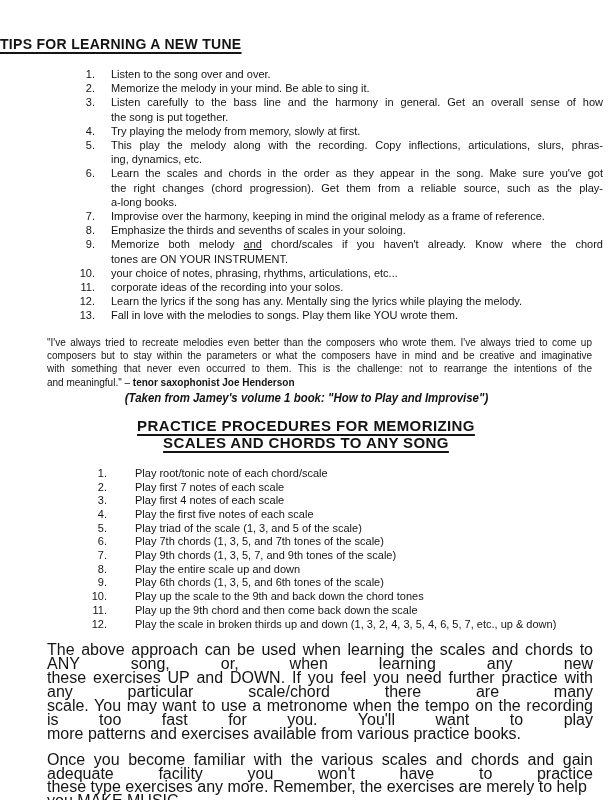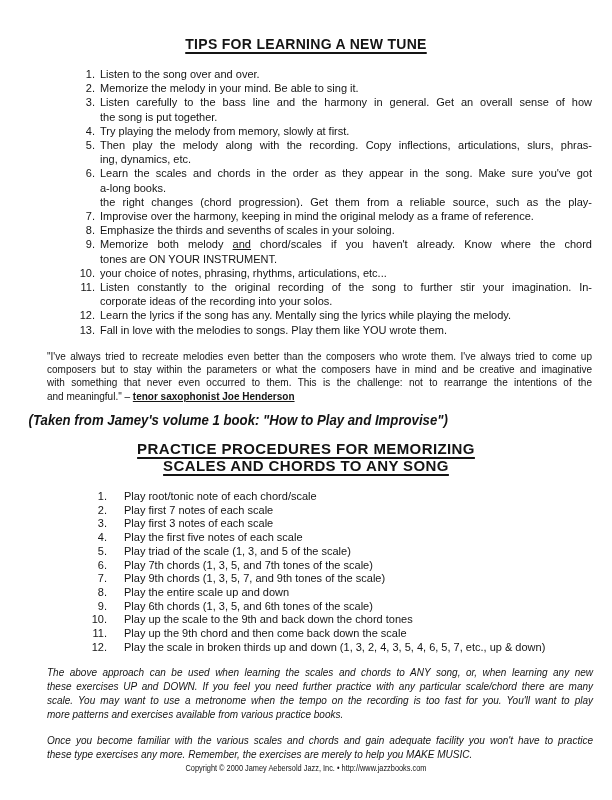--- a/index.html
+++ b/index.html
@@ -3,51 +3,51 @@
 <meta charset="utf-8">
 <style>
   html, body { margin:0; padding:0; background:#ffffff; }
   body { width:612px; height:800px; overflow:hidden; }
   .page {
     position:relative; width:612px; height:800px;
     font-family:"Liberation Sans", sans-serif; color:#141414;
     -webkit-font-smoothing:antialiased;
   }
   
-  .h1 { margin:36px 0 15px 0; text-align:center; font-size:14px; font-weight:bold; letter-spacing:.3px; }
+  .h1 { margin:36px 0 15px 0; font-size:14px; font-weight:bold; letter-spacing:.3px; }
   .h2 { margin:12px 0 4px 0; text-align:center; font-size:15px; font-weight:bold; letter-spacing:.4px; line-height:17px; }
   .h1 .hl, .h2 .hl { text-decoration:underline; text-decoration-thickness:1.5px; text-underline-offset:3px; }
   .h2 .hl { display:inline-block; }
   
   .list { margin:0; }
   .list1 { margin-left:76px; font-size:11px; }
   .list1 .tline { line-height:14.2px; }
   .list2 { margin:16px 0 0 88px; font-size:11px; }
   .list2 .tline { line-height:13.7px; white-space:nowrap; }
   .li { display:flex; align-items:flex-start; }
   .num { flex:0 0 19px; text-align:right; }
   .list1 .num { line-height:14.2px; }
   .list2 .num { line-height:13.7px; }
-  .txt { margin-left:5px; }
+  .txt { margin-left:16px; }
   .list1 .txt { width:492px; }
   .list2 .txt { width:505px;padding-left:12px; }
   
   .quote { margin:13px 0 0 47px; width:545px; font-size:10px; }
   .quote .tline { line-height:13.3px; }
-  .attribution { margin-top:8px; text-align:left; font-size:15px; font-weight:bold; font-style:italic; }
+  .attribution { margin-top:1px; text-align:center; font-size:13px; font-weight:bold; font-style:italic; }
   .attribution .sq { display:inline-block; transform:scaleX(.88); transform-origin:center; }
-  .closing { margin:12px 0 0 47px; width:546px; font-size:10px;font-style:italic; }
+  .closing { margin:12px 0 0 47px; width:546px; font-size:16px; }
   .closing .tline { line-height:13.9px; }
   .copyright { margin-top:1px; text-align:center; font-size:9px; font-weight:normal; }
   .copyright .sq { display:inline-block; transform:scaleX(.82); transform-origin:center; }
   
   .tline { display:block; }
   .j { text-align:justify; text-align-last:justify; }
   .u { text-decoration:underline; text-underline-offset:1px; }
-  .b { font-weight:bold;text-decoration:underline; }
+  .b { font-weight:bold; }
 </style>
 </head>
 <body>
 
 <div class="page">
 
   <h1 class="h1"><span class="hl">TIPS FOR LEARNING A NEW TUNE</span></h1>
 
   <div class="list list1" id="tips-list">
       <div class="li">
@@ -71,30 +71,30 @@
       </div>
       <div class="li">
         <span class="num">4.</span>
         <div class="txt">
           <div class="tline"><span>Try playing the melody from memory, slowly at first.</span></div>
         </div>
       </div>
       <div class="li">
         <span class="num">5.</span>
         <div class="txt">
-          <div class="tline j"><span>Then play the melody along with the recording. Copy inflections, articulations, slurs, phras-</span></div>
+          <div class="tline j"><span>This play the melody along with the recording. Copy inflections, articulations, slurs, phras-</span></div>
           <div class="tline"><span>ing, dynamics, etc.</span></div>
         </div>
       </div>
       <div class="li">
         <span class="num">6.</span>
         <div class="txt">
           <div class="tline j"><span>Learn the scales and chords in the order as they appear in the song. Make sure you've got</span></div>
+          <div class="tline j"><span>the right changes (chord progression). Get them from a reliable source, such as the play-</span></div>
           <div class="tline"><span>a-long books.</span></div>
-          <div class="tline j"><span>the right changes (chord progression). Get them from a reliable source, such as the play-</span></div>
         </div>
       </div>
       <div class="li">
         <span class="num">7.</span>
         <div class="txt">
           <div class="tline"><span>Improvise over the harmony, keeping in mind the original melody as a frame of reference.</span></div>
         </div>
       </div>
       <div class="li">
         <span class="num">8.</span>
@@ -111,21 +111,20 @@
       </div>
       <div class="li">
         <span class="num">10.</span>
         <div class="txt">
           <div class="tline"><span>your choice of notes, phrasing, rhythms, articulations, etc...</span></div>
         </div>
       </div>
       <div class="li">
         <span class="num">11.</span>
         <div class="txt">
-          <div class="tline j"><span>Listen constantly to the original recording of the song to further stir your imagination. In-</span></div>
           <div class="tline"><span>corporate ideas of the recording into your solos.</span></div>
         </div>
       </div>
       <div class="li">
         <span class="num">12.</span>
         <div class="txt">
           <div class="tline"><span>Learn the lyrics if the song has any. Mentally sing the lyrics while playing the melody.</span></div>
         </div>
       </div>
       <div class="li">
@@ -159,21 +158,21 @@
       </div>
       <div class="li">
         <span class="num">2.</span>
         <div class="txt">
           <div class="tline"><span>Play first 7 notes of each scale</span></div>
         </div>
       </div>
       <div class="li">
         <span class="num">3.</span>
         <div class="txt">
-          <div class="tline"><span>Play first 3 notes of each scale</span></div>
+          <div class="tline"><span>Play first 4 notes of each scale</span></div>
         </div>
       </div>
       <div class="li">
         <span class="num">4.</span>
         <div class="txt">
           <div class="tline"><span>Play the first five notes of each scale</span></div>
         </div>
       </div>
       <div class="li">
         <span class="num">5.</span>

